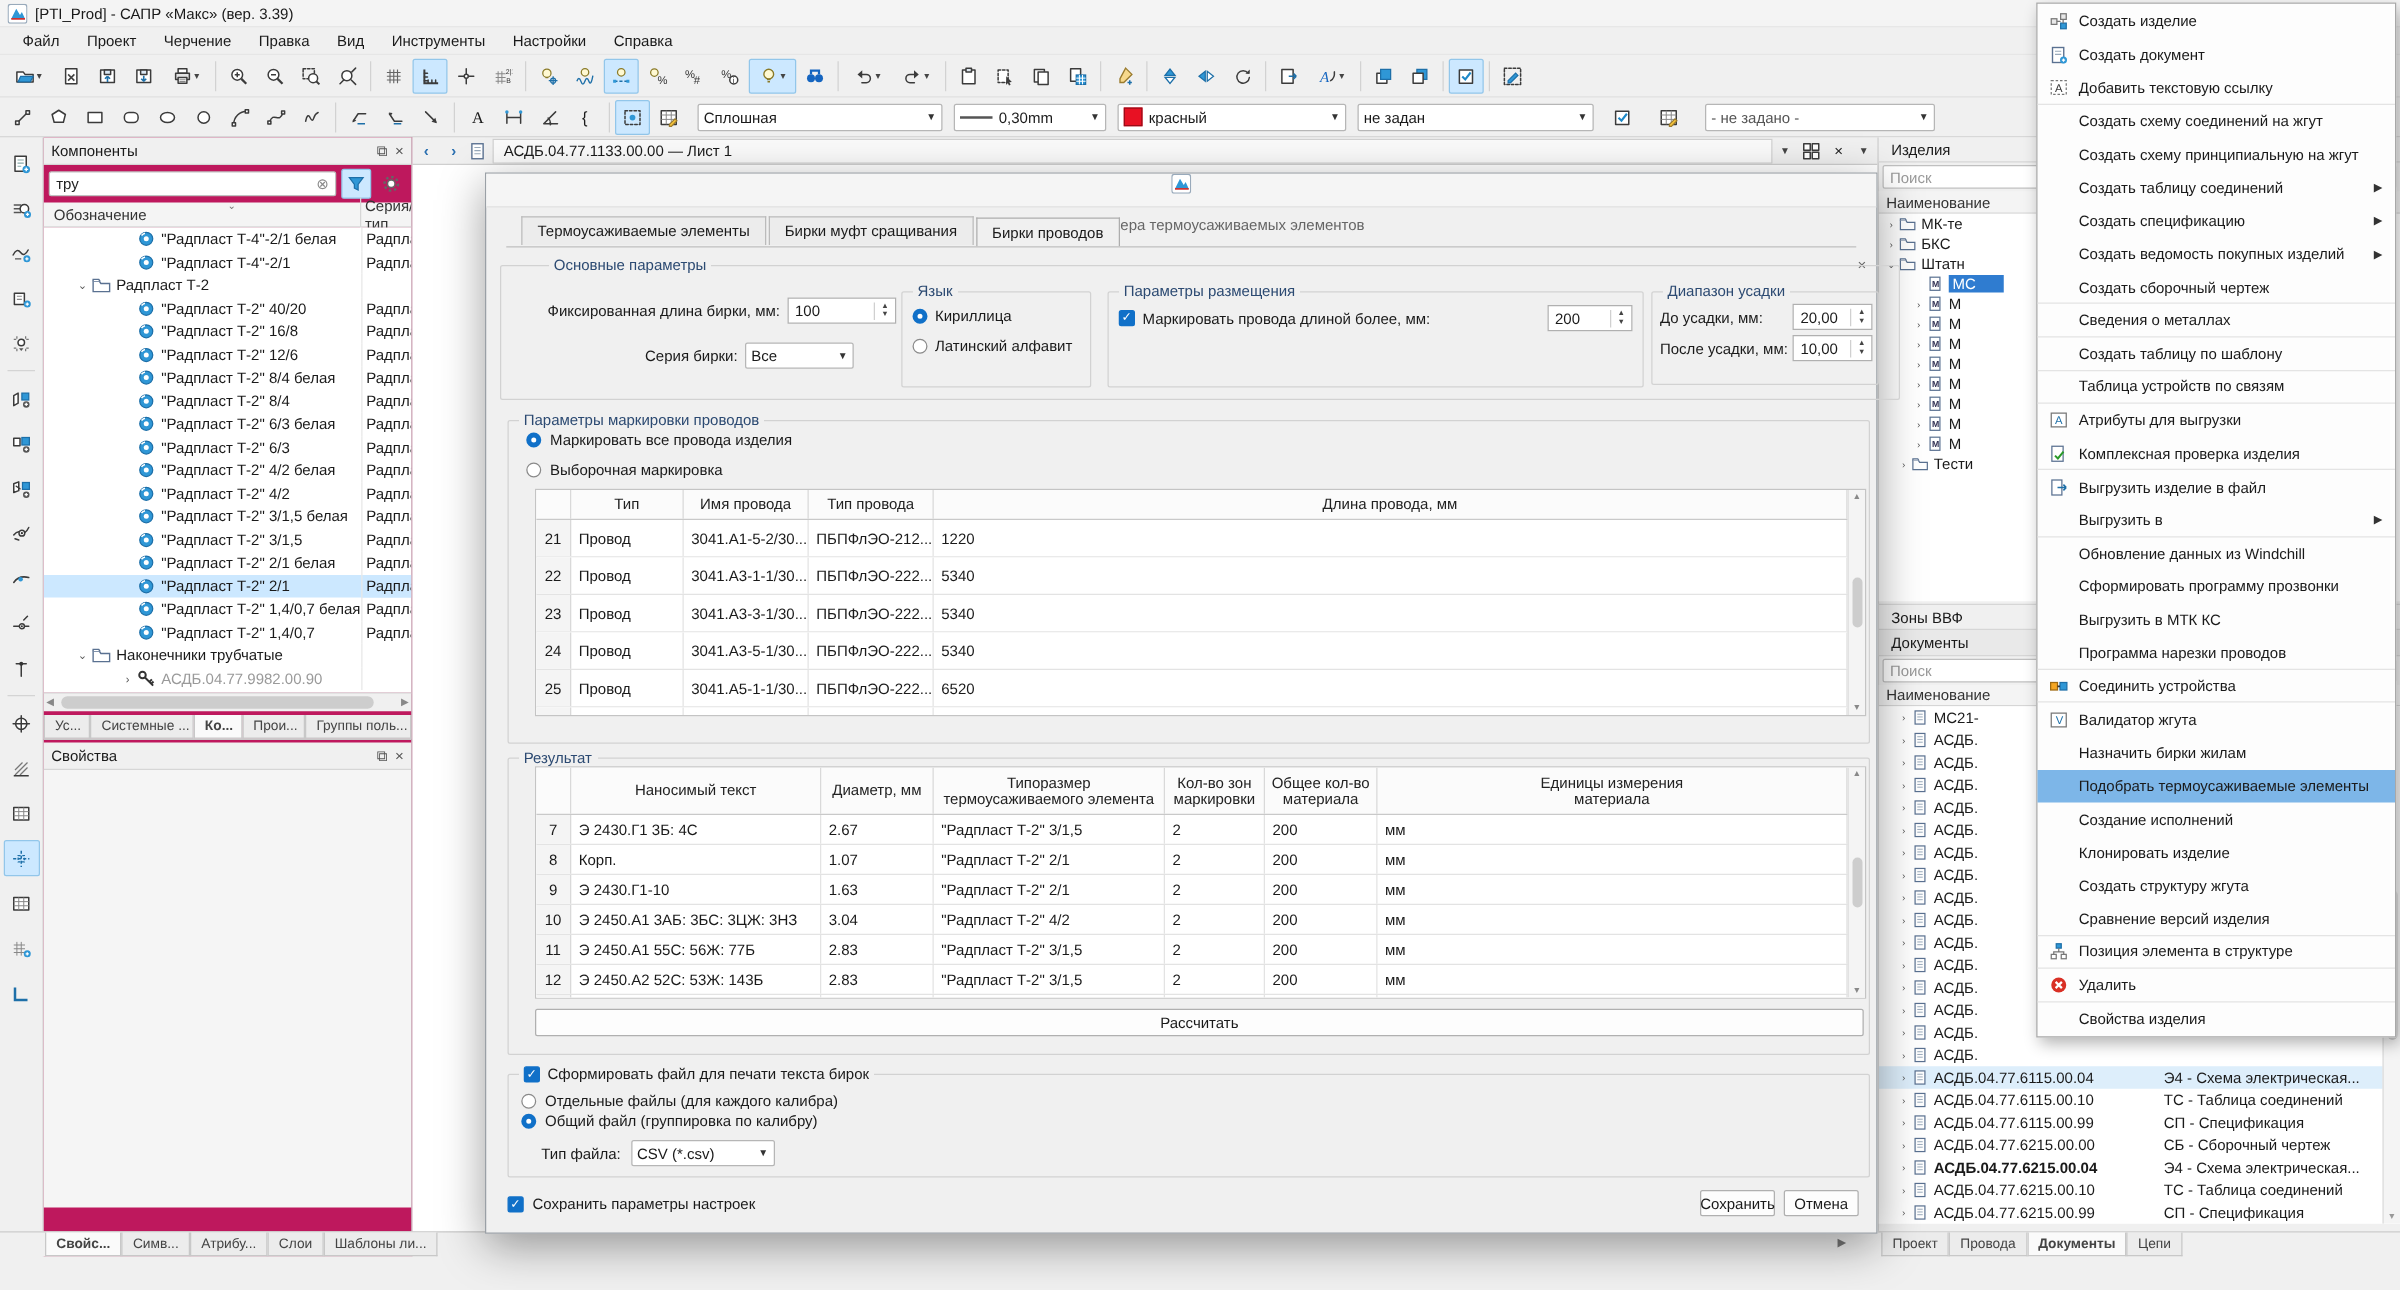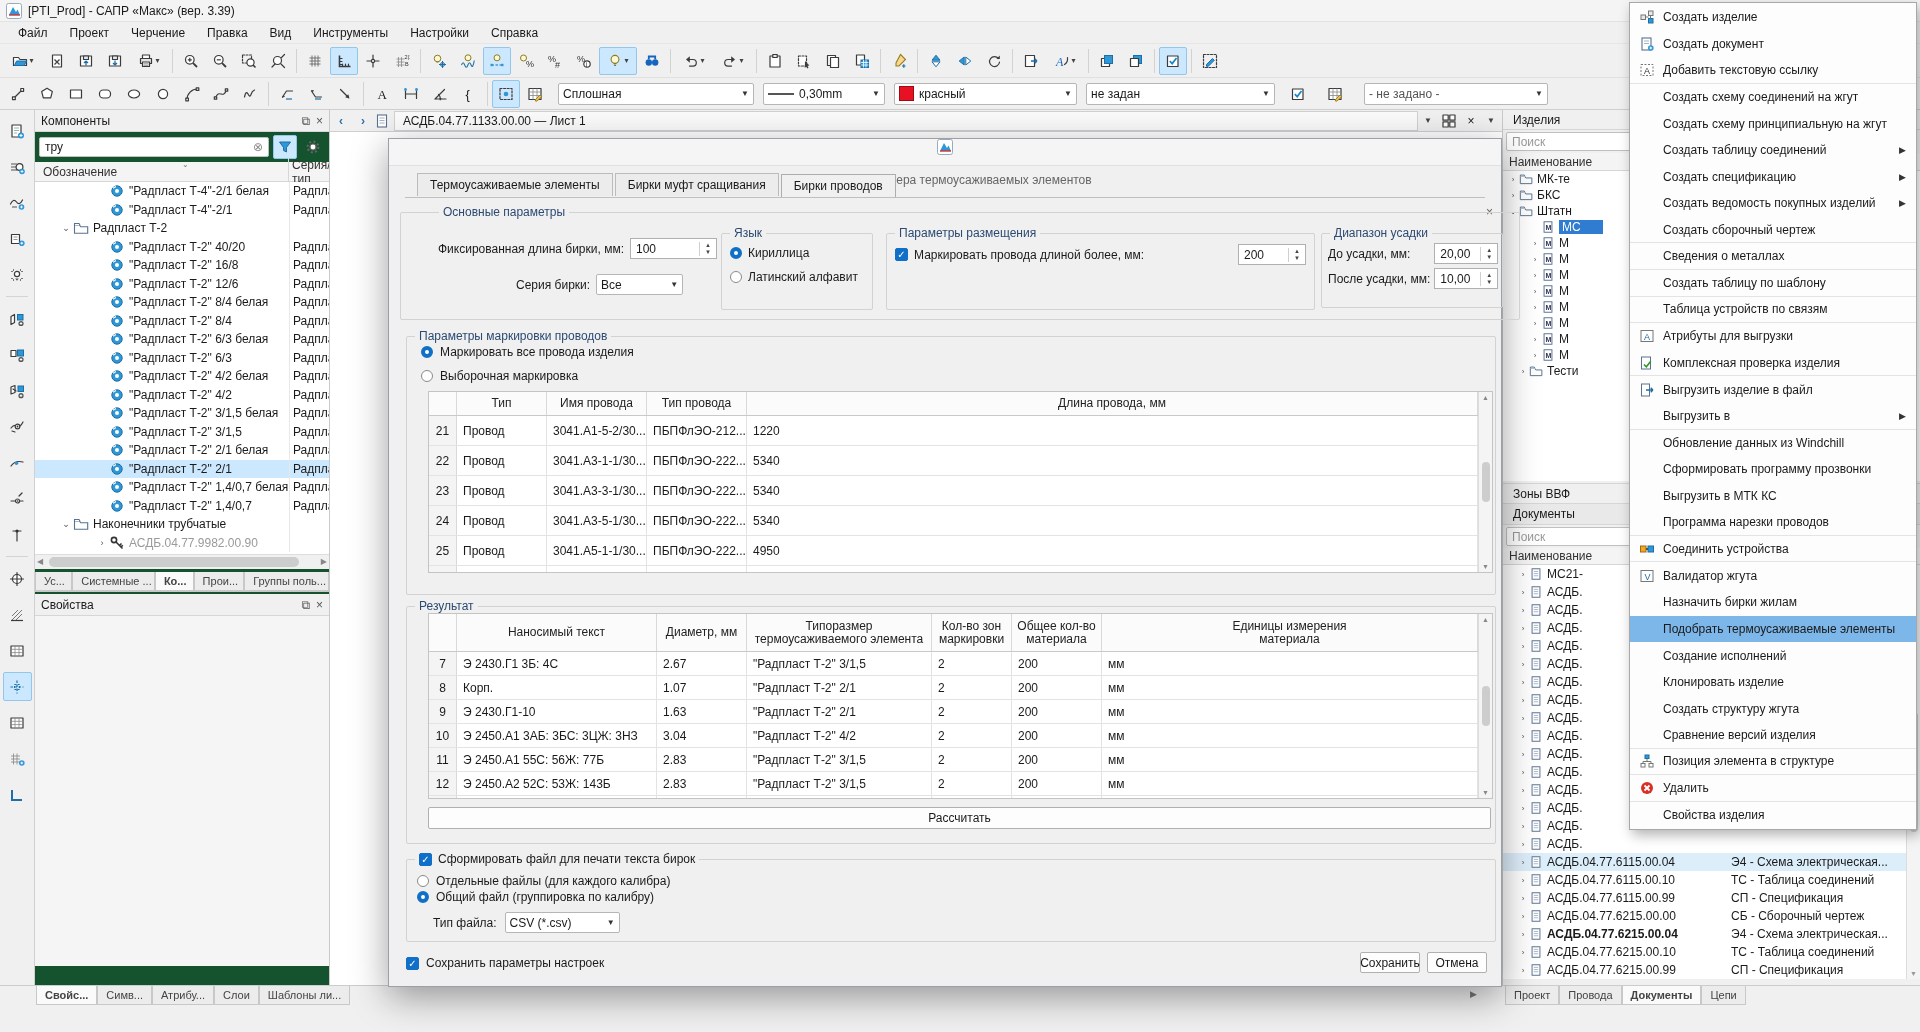--- a/index.html
+++ b/index.html
@@ -650,21 +650,21 @@
           <path d="M12.8 10.7v2.6M11.5 12h2.6" stroke="#fff"></path>
         </svg>
       </span>
       <span class="tb">
         <svg viewBox="0 0 16 16" width="16" height="16">
           <path d="M3 3v10h10" stroke="#1d6fa8" stroke-width="2" fill="none"></path>
         </svg>
       </span>
     </div>
 
-  <div class="abs" style="left:35px;top:110px;width:295px;height:895px;background:#14532d;border-right:1px solid #c9c9c9;box-sizing:border-box;">
+  <div class="abs" style="left:35px;top:110px;width:295px;height:895px;background:#be185d;border-right:1px solid #c9c9c9;box-sizing:border-box;">
     <div class="panel-head" style="height:22px;">
       <span>Компоненты</span>
       <span class="ph-btns">
           <span>⧉</span>
           <span>×</span>
         </span>
     </div>
     <div style="padding:3px 4px;display:flex;gap:4px;align-items:center;">
       <div class="searchbox" style="flex:1;height:20px;">
         <span style="flex:1;">тру</span>
@@ -1535,21 +1535,21 @@
             <span class="dcell" style="width:90px;">Провод</span>
             <span class="dcell" style="width:100px;">3041.А3-5-1/30...</span>
             <span class="dcell" style="width:100px;">ПБПФлЭО-222...</span>
             <span class="dcell" style="width:731px;">5340</span>
           </div>
           <div class="drow" style="height:30px;">
             <span class="dcell numcell" style="width:28px;">25</span>
             <span class="dcell" style="width:90px;">Провод</span>
             <span class="dcell" style="width:100px;">3041.А5-1-1/30...</span>
             <span class="dcell" style="width:100px;">ПБПФлЭО-222...</span>
-            <span class="dcell" style="width:731px;">4950</span>
+            <span class="dcell" style="width:731px;">6520</span>
           </div>
           <div class="drow" style="height:30px;">
             <span class="dcell numcell" style="width:28px;"></span>
             <span class="dcell" style="width:90px;"></span>
             <span class="dcell" style="width:100px;"></span>
             <span class="dcell" style="width:100px;"></span>
             <span class="dcell" style="width:731px;"></span>
           </div>
           <div class="vscroll">
             <span>▲</span>

